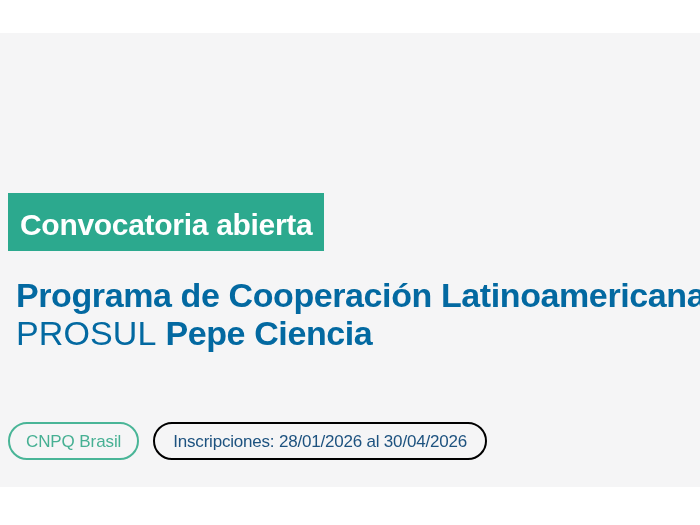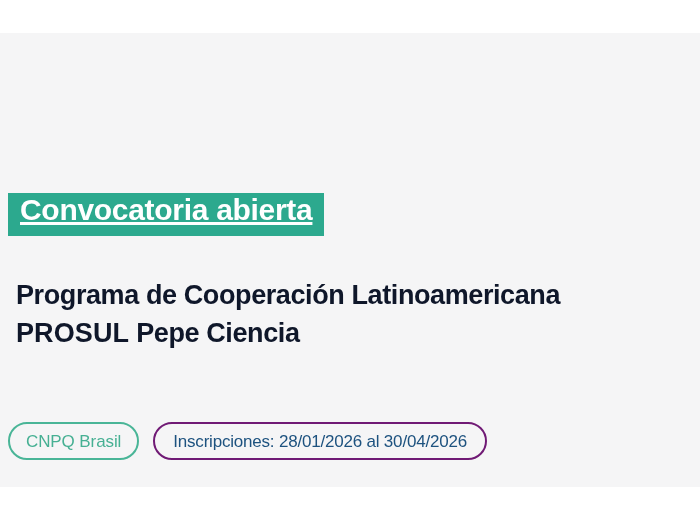--- a/index.html
+++ b/index.html
@@ -28,43 +28,42 @@
   #open-call-badge {
     position: absolute;
     left: 8px;
     top: 160px;
     background: #2ca98e;
     color: #ffffff;
     font-size: 30px;
     font-weight: bold;
     letter-spacing: -0.3px;
     line-height: 1;
-    padding: 2px 12px 11px 12px;
+    padding: 17px 12px 11px 12px;
     white-space: nowrap;
-    text-decoration: underline;
   }
 
   
   #program-title {
     position: absolute;
     left: 16px;
     top: 243px;
     width: 676px;
-    color: #0f172a;
-    font-size: 27px;
+    color: #0369a1;
+    font-size: 34px;
     font-weight: bold;
     line-height: 38px;
     letter-spacing: -0.4px;
   }
   #program-title .title-line {
     display: block;
     white-space: nowrap;
   }
   #program-title .prosul-word {
-    font-weight: 700;
+    font-weight: 400;
     letter-spacing: 0.1px;
   }
 
   
   #meta-pills {
     position: absolute;
     left: 8px;
     top: 389px;
     display: flex;
     align-items: center;
@@ -82,21 +81,21 @@
     font-size: 17px;
     line-height: 1;
   }
   .pill-agency {
     border: 2px solid #49b597;
     color: #46b093;
     padding: 12px 16px;
     letter-spacing: -0.1px;
   }
   .pill-dates {
-    border: 2px solid #701a75;
+    border: 2px solid #000000;
     color: #1d527f;
     padding: 0 18px;
     letter-spacing: -0.2px;
   }
 </style>
 </head>
 <body>
 
 <div id="banner-card">
 

